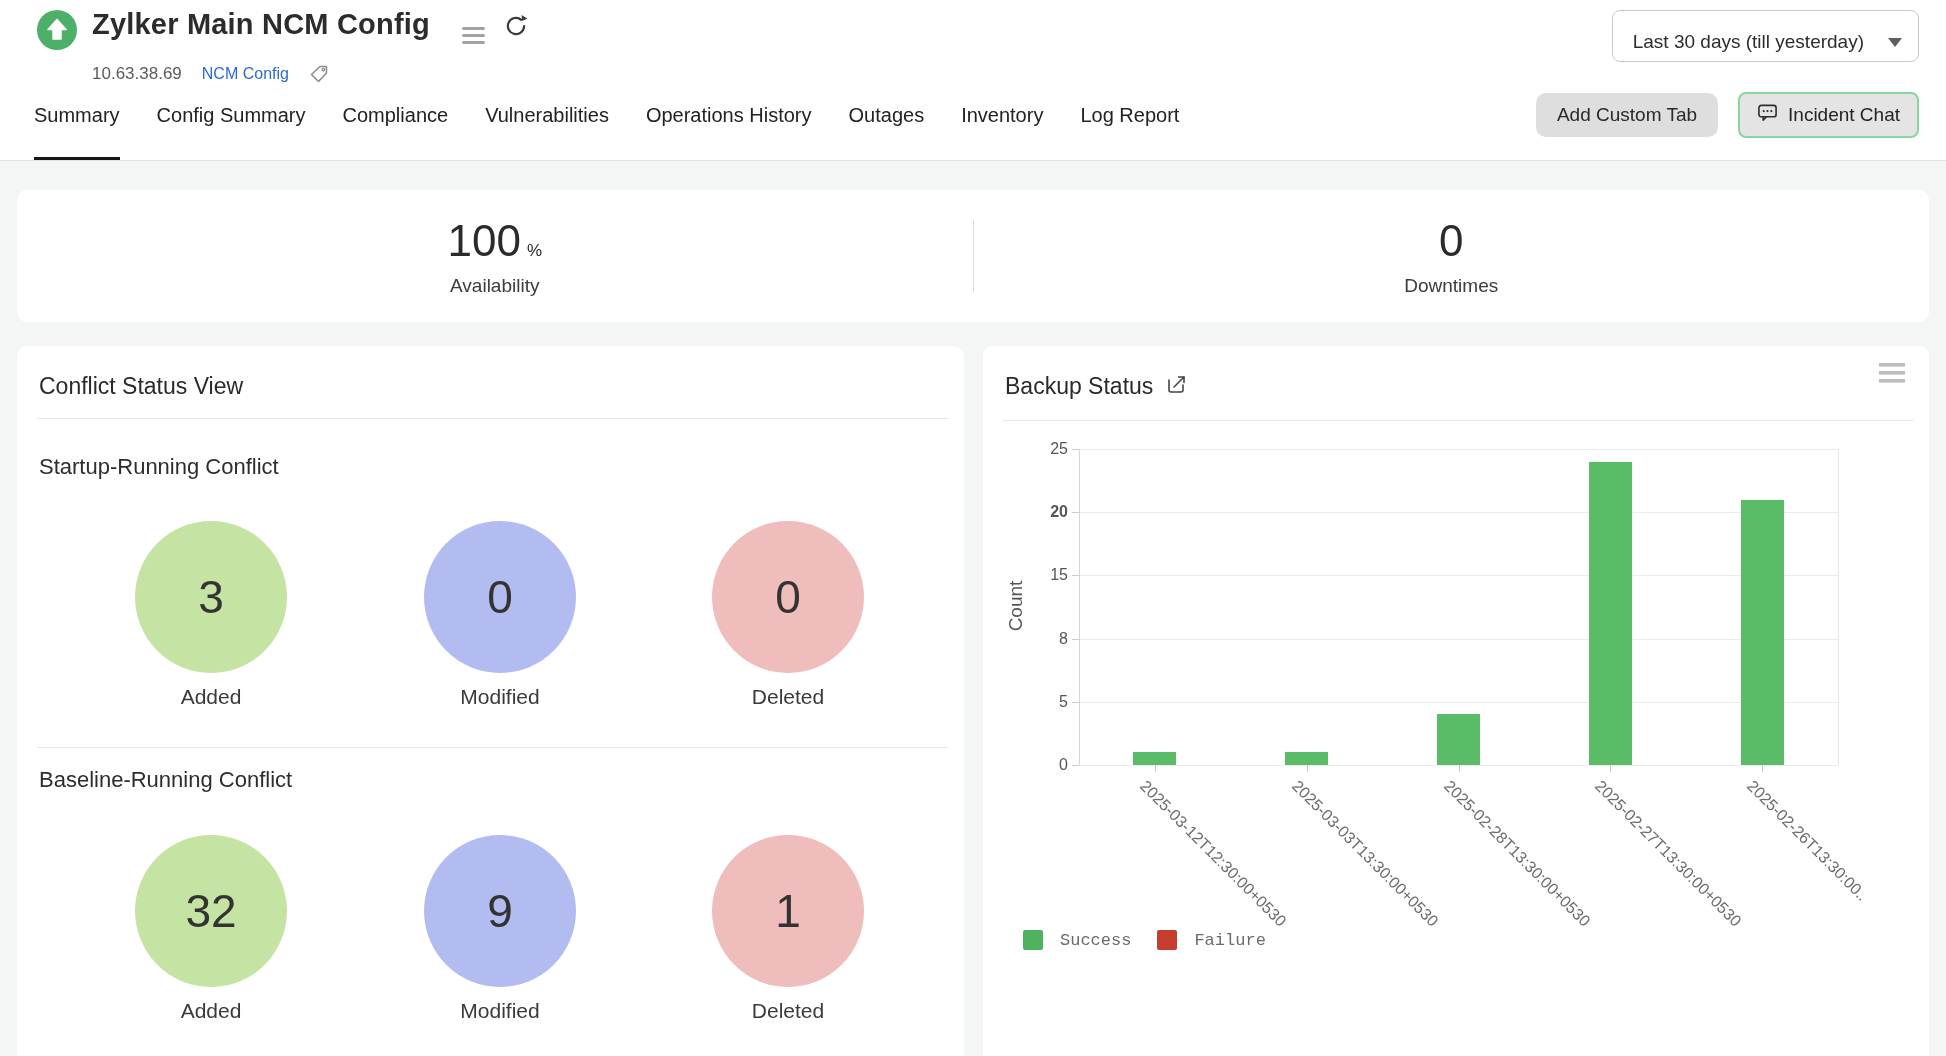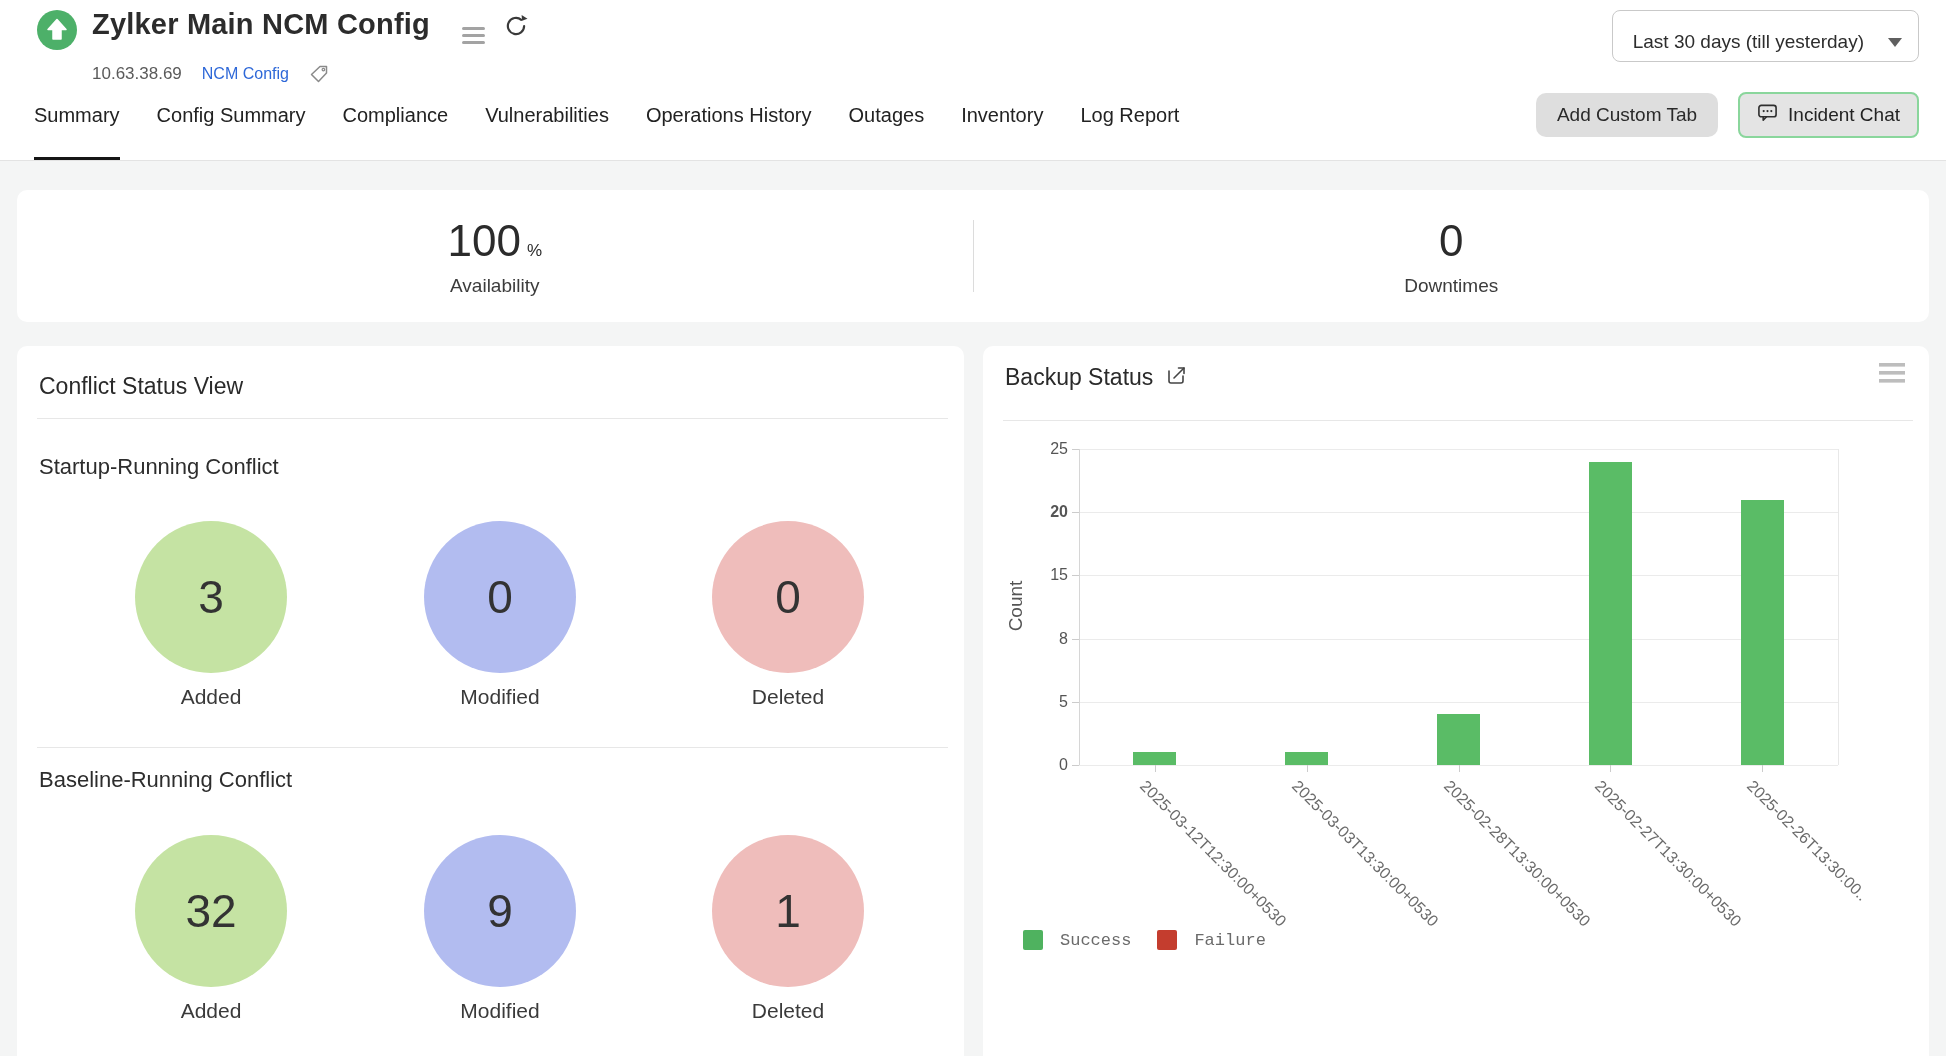--- a/index.html
+++ b/index.html
@@ -43,21 +43,21 @@
   .card-left{left:17px;width:947px;}
   .card-right{left:983px;width:946px;}
   .panel-title{position:absolute;left:22px;top:27px;font-size:23px;color:#2a2a2a;}
   .pdivider{position:absolute;left:20px;right:16px;height:1px;background:#e7e7e7;}
   .section-heading{position:absolute;left:22px;font-size:22px;color:#2d2d2d;}
   .stat-group{position:absolute;width:152px;text-align:center;}
   .stat-circle{width:152px;height:152px;border-radius:50%;display:flex;align-items:center;justify-content:center;
     font-size:46px;color:#333;}
   .stat-label{margin-top:12px;font-size:21px;color:#3a3a3a;}
   
-  .chart-title-row{position:absolute;left:22px;top:18px;display:flex;align-items:center;gap:13px;}
+  .chart-title-row{position:absolute;left:22px;top:27px;display:flex;align-items:center;gap:13px;}
   .chart-title{font-size:23px;color:#2a2a2a;}
   .panel-menu{position:absolute;right:24px;top:17px;width:26px;cursor:pointer;}
   .panel-menu i{display:block;height:3px;background:#bdbdbd;border-bottom:1px solid #d6d6d6;margin-bottom:4px;}
   .chart-layer{position:absolute;left:0;top:0;right:0;bottom:0;}
   .gridline{position:absolute;height:1px;background:#ebebeb;}
   .axis-v{position:absolute;width:1px;background:#dcdcdc;}
   .ytick{position:absolute;height:1px;width:7px;background:#cccccc;}
   .ylab{position:absolute;width:44px;text-align:right;font-size:16px;color:#555;}
   .xtick{position:absolute;width:1px;height:7px;background:#cccccc;}
   .xlab{position:absolute;font-size:16px;color:#6b6b6b;white-space:nowrap;transform:rotate(45deg);transform-origin:0 0;}

